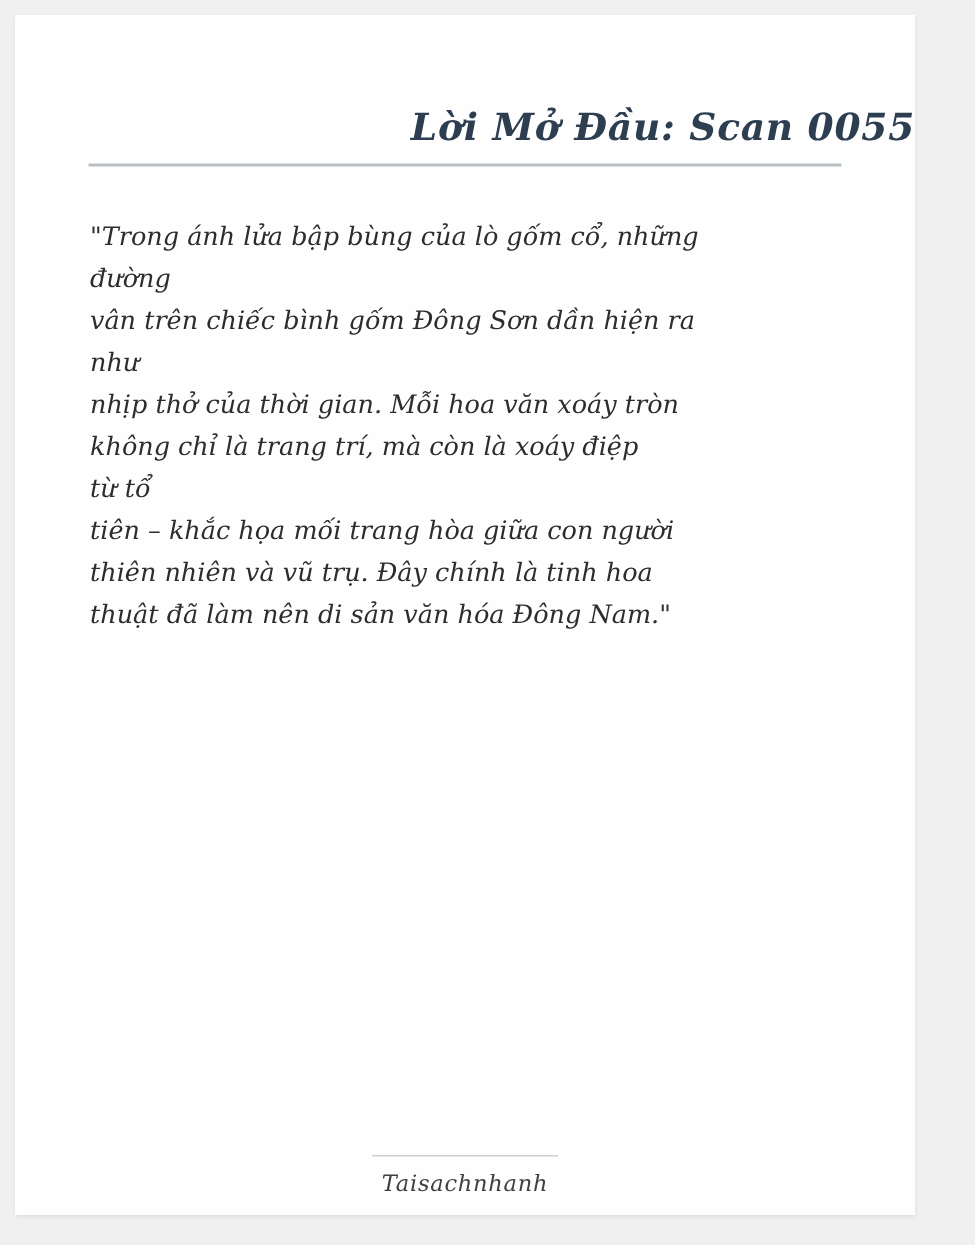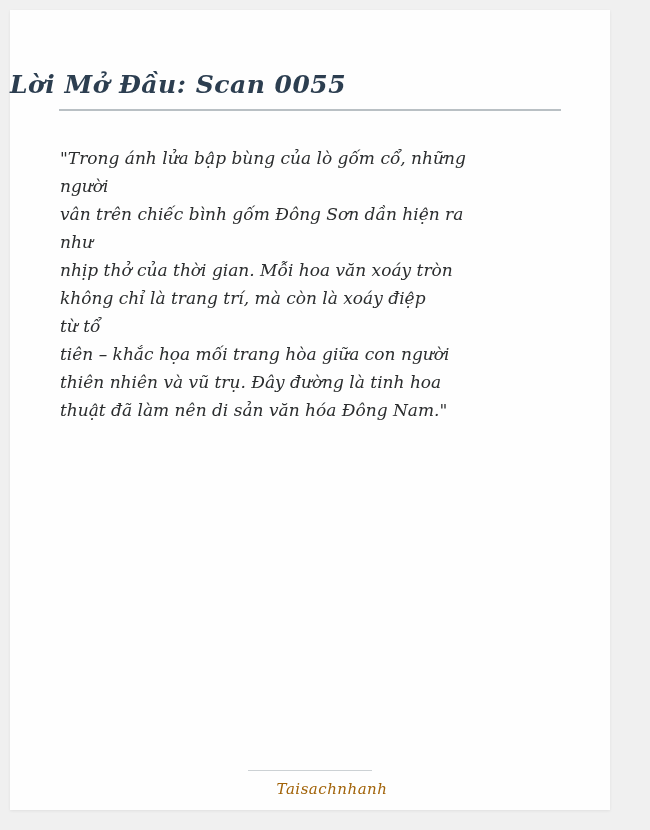--- a/index.html
+++ b/index.html
@@ -22,21 +22,21 @@
     height: 800px;
     background: #fefefe;
     box-shadow: 0 1px 3px rgba(0,0,0,0.07);
   }
   .title {
     position: absolute;
     top: 60px;
     left: 0;
     width: 100%;
     margin: 0;
-    text-align: left;
+    text-align: right;
     font-size: 25px;
     font-weight: 600;
     font-style: italic;
     color: #2c3e50;
     letter-spacing: 0.5px;
   }
   .title-rule {
     position: absolute;
     top: 99px;
     left: 49px;
@@ -66,44 +66,43 @@
     background: #ccd1d4;
   }
   .footer-text {
     position: absolute;
     top: 770px;
     left: 0;
     width: 100%;
     text-align: center;
     font-size: 15px;
     font-style: italic;
-    color: #a16207;
+    color: #404040;
     letter-spacing: 0.5px;
-    margin-left: 22px;
   }
 </style>
 </head>
 <body>
 
 <div class="doc-page">
 
   <h1 class="title">Lời Mở Đầu: Scan 0055</h1>
 
   <div class="title-rule"></div>
 
   <div class="preface">
     <div class="line">"Trong ánh lửa bập bùng của lò gốm cổ, những</div>
-    <div class="line">người</div>
+    <div class="line">đường</div>
     <div class="line">vân trên chiếc bình gốm Đông Sơn dần hiện ra</div>
     <div class="line">như</div>
     <div class="line">nhịp thở của thời gian. Mỗi hoa văn xoáy tròn</div>
     <div class="line">không chỉ là trang trí, mà còn là xoáy điệp</div>
     <div class="line">từ tổ</div>
     <div class="line">tiên – khắc họa mối trang hòa giữa con người</div>
-    <div class="line">thiên nhiên và vũ trụ. Đây đường là tinh hoa</div>
+    <div class="line">thiên nhiên và vũ trụ. Đây chính là tinh hoa</div>
     <div class="line">thuật đã làm nên di sản văn hóa Đông Nam."</div>
   </div>
 
   <div class="footer-rule"></div>
 
   <div class="footer-text">Taisachnhanh</div>
 
 </div>
 
 </body></html>

